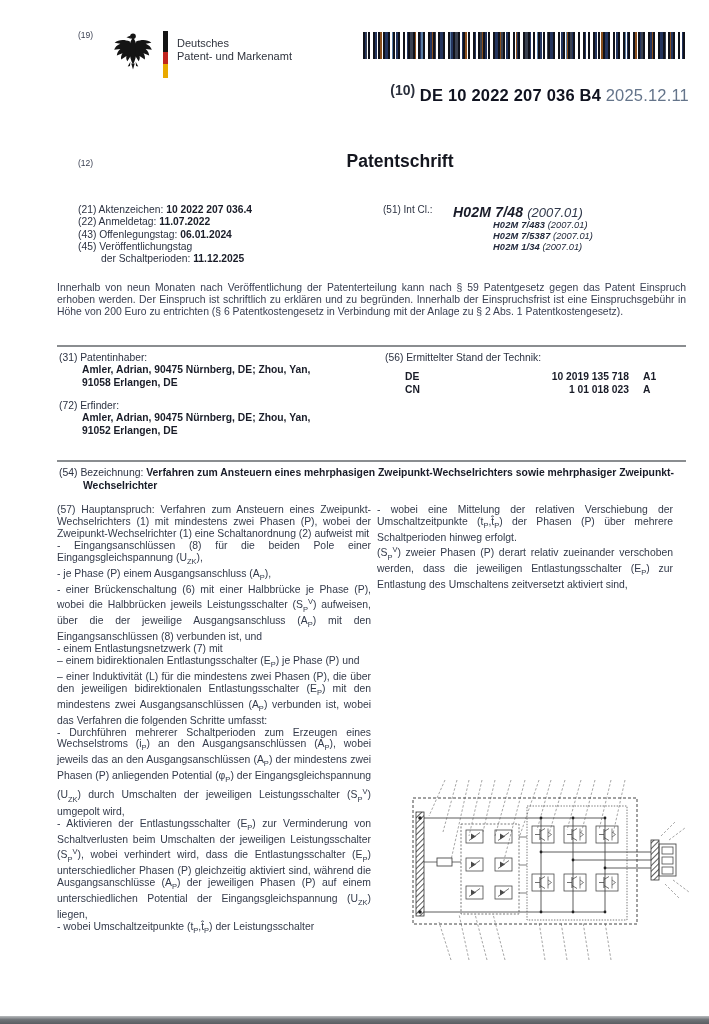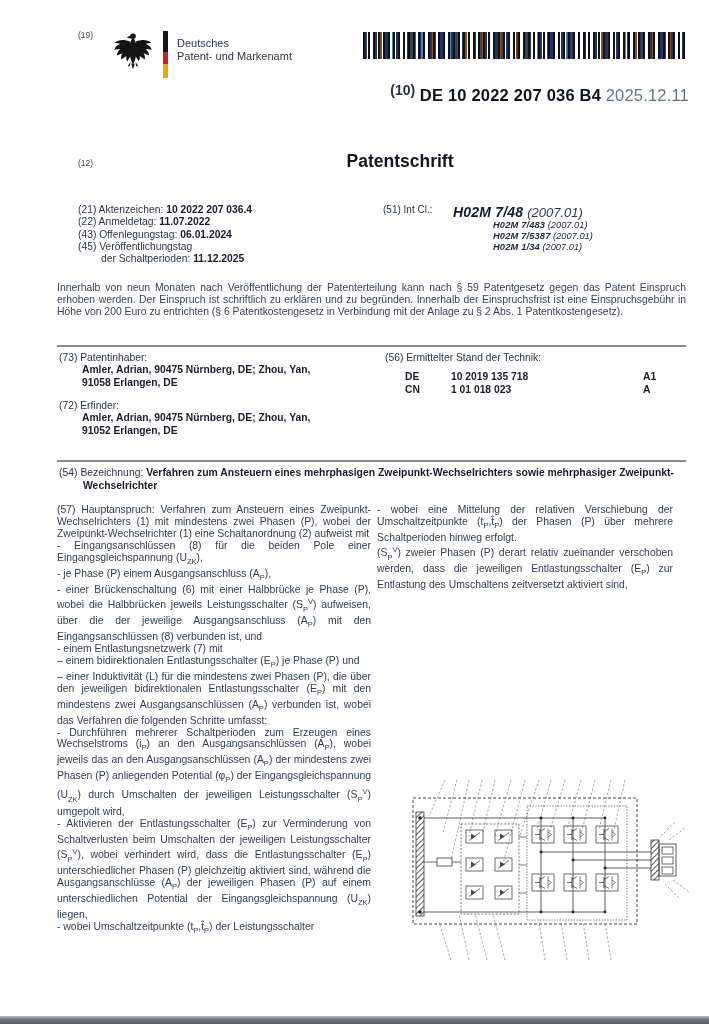--- a/index.html
+++ b/index.html
@@ -42,21 +42,21 @@
   .isec b{letter-spacing:.15px;}
   
   .notice{width:629px;font-size:10.4px;line-height:11.9px;text-align:justify;color:#3a4053;}
   .rule{left:57px;width:629px;height:2px;background:#8a8d90;}
   
   .sect{font-size:10.3px;line-height:12.3px;color:#2c3242;}
   .sect .val{padding-left:23px;font-weight:700;color:#191c28;}
   .pa-rows{margin-top:7px;font-weight:700;color:#191c28;}
   .pa-row{display:flex;width:268px;padding-left:20px;line-height:12.3px;}
   .pa-country{width:46px;}
-  .pa-number{flex:1;}
+  .pa-number{flex:1;text-align:right;}
   .pa-kind{width:30px;margin-left:14px;}
   
   .t54{width:627px;font-size:10.4px;line-height:12.6px;padding-left:24px;text-indent:-24px;color:#2c3242;}
   .t54 b{color:#191c28;}
   
   .claim{font-size:10.4px;line-height:11.9px;text-align:justify;color:#333a4a;}
   .claim p{margin:0;}
   .claim sub{font-size:7.5px;}
   .claim sup{font-size:7.5px;}
   .claim-left{width:314px;}
@@ -139,21 +139,21 @@
     <div class="isec"><b>H02M 7/483</b> <span>(2007.01)</span></div>
     <div class="isec"><b>H02M 7/5387</b> <span>(2007.01)</span></div>
     <div class="isec"><b>H02M 1/34</b> <span>(2007.01)</span></div>
   </div>
 
   <div class="abs notice" style="left:57px;top:282px;">Innerhalb von neun Monaten nach Veröffentlichung der Patenterteilung kann nach § 59 Patentgesetz gegen das Patent Einspruch erhoben werden. Der Einspruch ist schriftlich zu erklären und zu begründen. Innerhalb der Einspruchsfrist ist eine Einspruchsgebühr in Höhe von 200 Euro zu entrichten (§ 6 Patentkostengesetz in Verbindung mit der Anlage zu § 2 Abs. 1 Patentkostengesetz).</div>
 
   <div class="abs rule" style="top:345px;"></div>
 
   <div class="abs sect" style="left:59px;top:352px;width:300px;">
-    <div><span>(73)</span> <span>Patentinhaber:</span></div>
+    <div><span>(31)</span> <span>Patentinhaber:</span></div>
     <div class="val" style="width:258px;">Amler, Adrian, 90475 Nürnberg, DE; Zhou, Yan, 91058 Erlangen, DE</div>
   </div>
 
   <div class="abs sect" style="left:59px;top:400px;width:300px;">
     <div><span>(72)</span> <span>Erfinder:</span></div>
     <div class="val" style="width:258px;">Amler, Adrian, 90475 Nürnberg, DE; Zhou, Yan, 91052 Erlangen, DE</div>
   </div>
 
   <div class="abs sect" style="left:385px;top:352px;width:290px;">
     <div><span>(56)</span> <span>Ermittelter Stand der Technik:</span></div>

